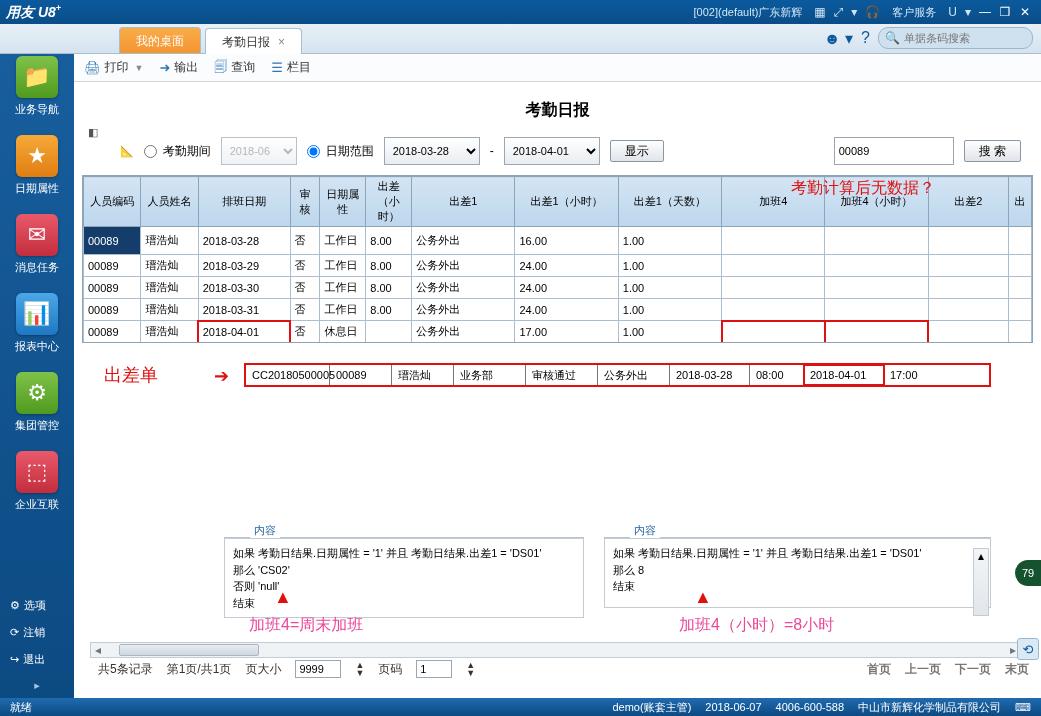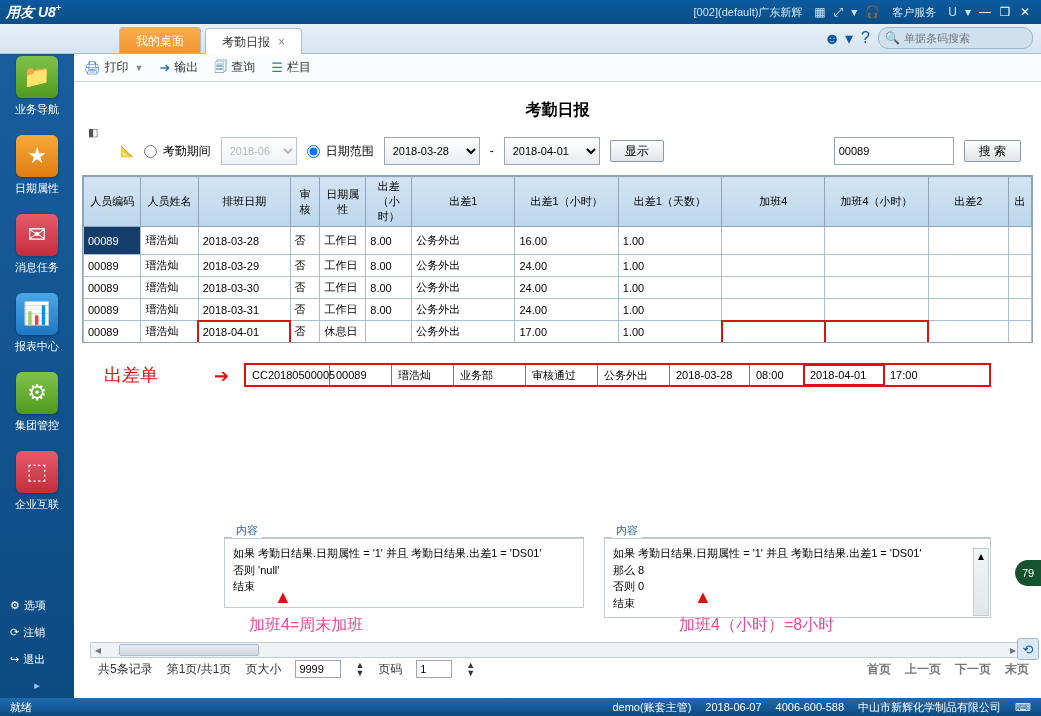--- a/index.html
+++ b/index.html
@@ -69,21 +69,21 @@
 .arrow-red { position: absolute; color: #d11; font-size: 18px; }
 
 
 .detailrow { margin: 20px 90px 0 240px; display: flex; border: 2px solid #d11; height: 24px; font-size: 11px; }
 .detailrow .cell { border-right: 1px solid #777; padding: 3px 6px; display: flex; align-items: center; }
 .detailrow .cell:last-child { border-right: none; }
 
 
 .codepanels { display: flex; gap: 20px; position: absolute; left: 150px; right: 50px; bottom: 80px; }
 .panel { border-top: 1px solid #b8c4d0; flex: 1; position: relative; }
-.panel .ptab { position: absolute; top: -15px; left: 8px; color: #2463a5; font-size: 11px; background: #fff; padding: 0 4px; }
+.panel .ptab { position: absolute; top: -15px; left: 26px; color: #2463a5; font-size: 11px; background: #fff; padding: 0 4px; }
 .panel .pbody { border: 1px solid #c3ccd5; margin: 0; padding: 6px 8px; font-size: 11px; line-height: 1.5; background: #fff; min-height: 70px; font-family: SimSun, monospace; color: #000; }
 .panel.left { width: 360px; flex: none; }
 .scrolldown { position: absolute; right: 2px; top: 10px; width: 16px; bottom: 2px; background: linear-gradient(#f3f5f7,#e1e6eb); border: 1px solid #c3ccd5; display: flex; align-items: flex-start; justify-content: center; }
 
 
 .bottom-annot { position: absolute; color: #ec4899; font-size: 16px; }
 .up-arrow { position: absolute; color: #d11; font-size: 18px; }
 
 
 .hscroll { height: 16px; margin: 0 8px; border: 1px solid #c3ccd5; background: #f0f3f6; display: flex; align-items: center; position: absolute; bottom: 40px; left: 80px; right: 12px; }
@@ -319,20 +319,21 @@
             <td>1.00</td>
             <td class="redbox-outline"></td>
             <td class="redbox-outline"></td>
             <td></td>
             <td></td>
           </tr>
         </tbody>
     </table>
   </div>
 
+  <div class="annot" style="left:717px; top:124px;">考勤计算后无数据？</div>
 
   <div style="position:relative;">
     <div class="annot" style="left:30px; top:20px; font-size:18px;">出差单</div>
     <div class="arrow-red" style="left:140px; top:22px;">➔</div>
   </div>
   <div class="detailrow" style="margin-left:170px; margin-right:50px;">
     <div class="cell" style="width:84px">CC20180500005</div>
     <div class="cell" style="width:62px">00089</div>
     <div class="cell" style="width:62px">瑨浩灿</div>
     <div class="cell" style="width:72px">业务部</div>
@@ -342,30 +343,30 @@
     <div class="cell" style="width:54px">08:00</div>
     <div class="cell redbox-outline" style="width:80px">2018-04-01</div>
     <div class="cell" style="width:54px">17:00</div>
   </div>
 
   <div class="codepanels">
     <div class="panel left">
       <div class="ptab">内容</div>
       <div class="pbody">
         <div>如果 考勤日结果.日期属性 = '1' 并且 考勤日结果.出差1 = 'DS01'</div>
+        <div>那么   'CS02'</div>
         <div>否则   'null'</div>
         <div>结束</div>
       </div>
     </div>
     <div class="panel" style="position:relative;">
       <div class="ptab">内容</div>
       <div class="pbody" style="padding-right:20px">
         <div>如果 考勤日结果.日期属性 = '1' 并且 考勤日结果.出差1 = 'DS01'</div>
         <div>那么   8</div>
-        <div>否则   0</div>
         <div>结束</div>
       </div>
       <div class="scrolldown">▴</div>
     </div>
   </div>
 
   <div class="up-arrow" style="left:200px; bottom:90px;">▲</div>
   <div class="bottom-annot" style="left:175px; bottom:62px;">加班4=周末加班</div>
   <div class="up-arrow" style="left:620px; bottom:90px;">▲</div>
   <div class="bottom-annot" style="left:605px; bottom:62px;">加班4（小时）=8小时</div>

